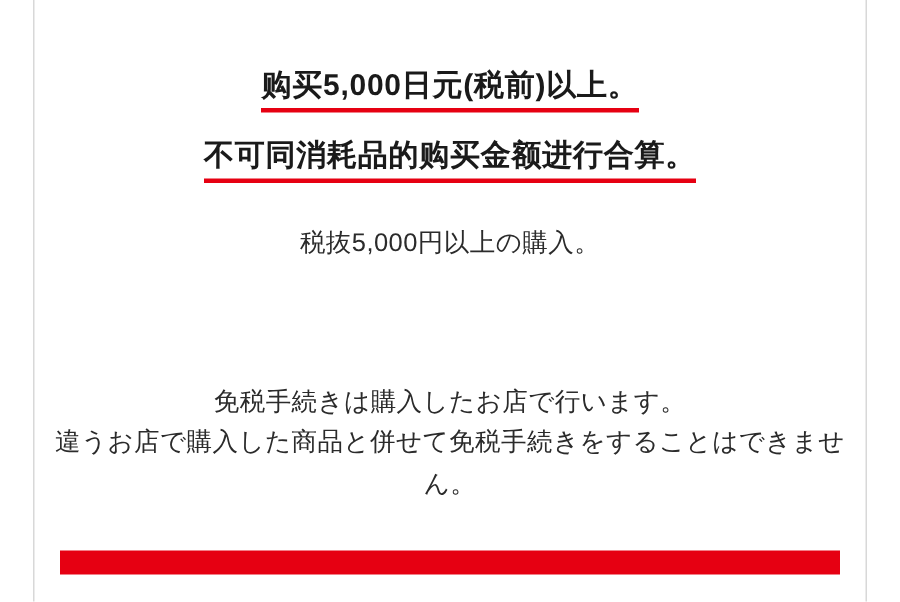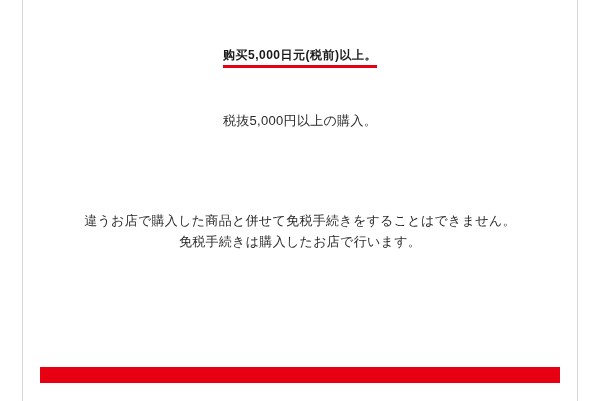--- a/index.html
+++ b/index.html
@@ -41,33 +41,33 @@
     align-items: center;
   }
 
   .block {
     width: 100%;
     text-align: center;
   }
 
   .cn-line {
     display: inline-block;
-    font-size: 12px;
+    font-size: 20px;
     font-weight: bold;
     color: #1a1a1a;
     letter-spacing: 0.5px;
     line-height: 1.25;
     border-bottom: 3px solid #e60012;
     padding-bottom: 2px;
   }
 
   .cn-line.first { margin-top: 0; }
 
   .jp-line {
-    font-size: 13px;
+    font-size: 17px;
     color: #2b2b2b;
     line-height: 1.6;
     letter-spacing: 0.3px;
   }
   .spacer-md { height: 17px; }
   .spacer-lg { height: 36px; }
   .spacer-xl { height: 26px; }
 
   .bottom-bar {
     position: absolute;
@@ -89,30 +89,33 @@
 
   <div class="content">
 
     <div class="top-pad"></div>
 
     <div class="block">
       <div>
         <span class="cn-line first">购买5,000日元(税前)以上。</span>
       </div>
       <div class="spacer-md"></div>
+      <div>
+        <span class="cn-line">不可同消耗品的购买金额进行合算。</span>
+      </div>
       <div class="spacer-xl"></div>
       <div class="jp-line">税抜5,000円以上の購入。</div>
     </div>
 
     <div class="spacer-lg"></div>
 
     <div class="block">
       <div class="spacer-md"></div>
       <div class="spacer-xl"></div>
+      <div class="jp-line">免税手続きは購入したお店で行います。</div>
       <div class="jp-line">違うお店で購入した商品と併せて免税手続きをすることはできません。</div>
-      <div class="jp-line">免税手続きは購入したお店で行います。</div>
     </div>
 
   </div>
 
   <div class="bottom-bar"></div>
 
 </div>
 
 </body></html>

